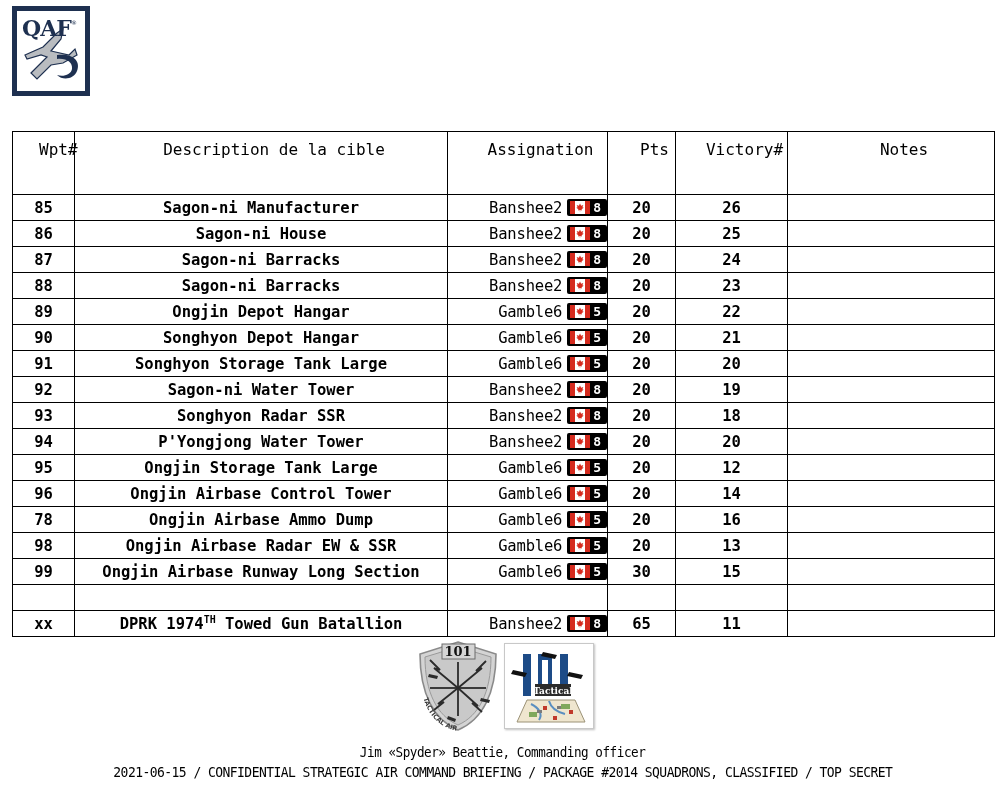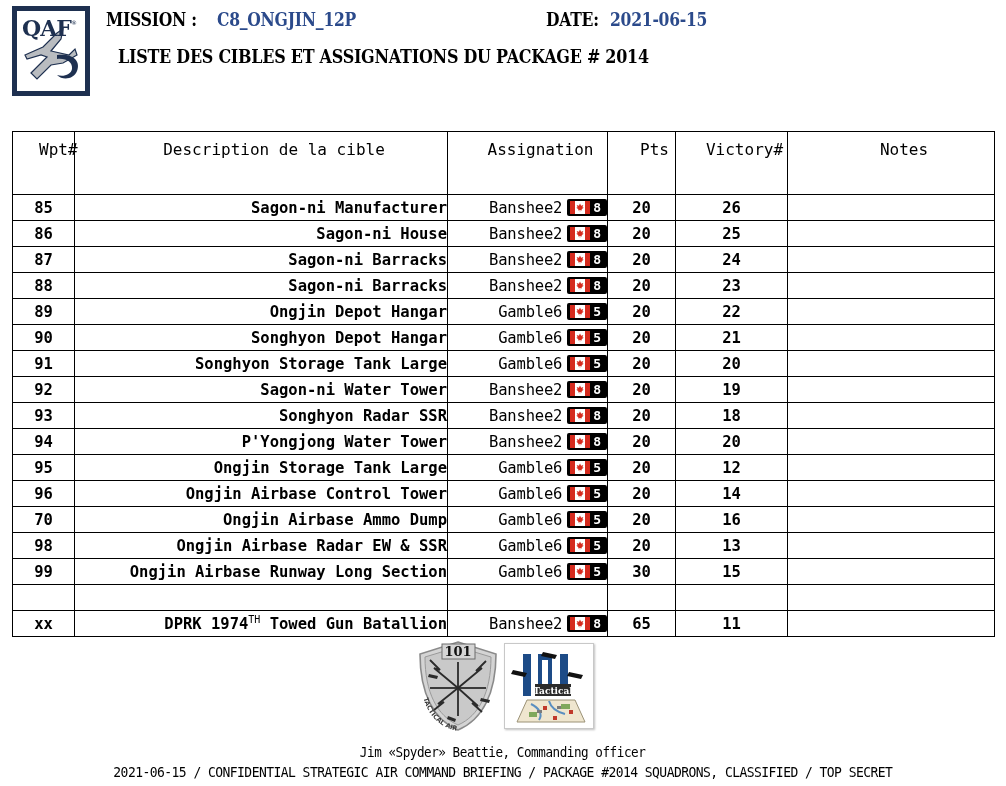--- a/index.html
+++ b/index.html
@@ -137,32 +137,32 @@
   col.c-desc  { width: 373px; }
   col.c-assign{ width: 160px; }
   col.c-pts   { width: 68px; }
   col.c-vic   { width: 112px; }
   col.c-notes { width: 207px; }
 
   table.targets tbody td {
     height: 25px;
   }
   td.wpt   { text-align: center; font-weight: bold; }
-  td.desc  { text-align: right; padding-left: 9px; font-weight: bold; }
+  td.desc  { text-align: center; padding-left: 9px; font-weight: bold; }
   td.assign{ text-align: right; padding-right: 6px; white-space: nowrap; }
   td.pts   { text-align: center; font-weight: bold; }
   td.vic   { text-align: center; font-weight: bold; }
   td.notes { text-align: center; }
 
   tr.spacer td { height: 25px; }
 
   sup.ord {
     font-size: 10px;
     vertical-align: super;
-    font-weight: normal;
+    font-weight: bold;
   }
 
   
   .assign-inner {
     display: inline-flex;
     align-items: center;
     gap: 5px;
     white-space: nowrap;
   }
   .sqname {
@@ -255,33 +255,20 @@
 
       <path d="M14 62 L30 46 L24 44 L10 48 L8 44 L26 36 L40 22 L46 18 L44 28 L34 40 L52 44 L58 38 L60 44 L46 52 L34 54 L20 68 Z" fill="#b9bcc0" stroke="#1e3050" stroke-width="1.2"></path>
 
       <path d="M40 44 C56 42 64 50 60 60 C57 68 46 70 40 64 C46 66 54 64 55 58 C56 51 49 47 40 48 Z" fill="#1e3050"></path>
 
       <text x="5" y="25" font-family="DejaVu Serif, serif" font-size="22" font-weight="bold" fill="#1e3050" letter-spacing="-1">QAF</text>
       <text x="54" y="14" font-family="DejaVu Sans, sans-serif" font-size="6" fill="#1e3050">®</text>
     </svg>
   </div>
 
-  <div class="header-text">
-    <div class="hdr-line1">
-      <span class="hdr-mission-block">
-        <span class="hdr-mission-label">MISSION : </span><span class="hdr-mission-value">C8_ONGJIN_12P</span>
-      </span>
-      <span class="hdr-date-block">
-        <span class="hdr-date-label">DATE: </span><span class="hdr-date-value">2021-06-15</span>
-      </span>
-    </div>
-    <div class="hdr-line2">
-      <span class="hdr-subtitle">LISTE DES CIBLES ET ASSIGNATIONS DU PACKAGE # 2014</span>
-    </div>
-  </div>
 </div>
 
 <div class="table-wrap">
   <table class="targets">
     <colgroup>
       <col class="c-wpt">
         <col class="c-desc">
         <col class="c-assign">
       <col class="c-pts">
         <col class="c-vic">
@@ -520,21 +507,21 @@
                   <path d="M20 5 l2.2 4.6 l4.4 -1.4 l-1.8 4.2 l2.6 1.2 l-4.2 3 l0.9 2.2 l-3.6 -0.7 l-0.2 3.4 l-0.6 0 l-0.2 -3.4 l-3.6 0.7 l0.9 -2.2 l-4.2 -3 l2.6 -1.2 l-1.8 -4.2 l4.4 1.4 Z" fill="#d52b1e"></path>
                 </svg>
                 <span class="cnt">5</span>
               </span>
             </span></td>
           <td class="pts">20</td>
           <td class="vic">14</td>
           <td class="notes">&nbsp;</td>
         </tr>
         <tr>
-          <td class="wpt">70</td>
+          <td class="wpt">78</td>
           <td class="desc">Ongjin Airbase Ammo Dump</td>
           <td class="assign"><span class="assign-inner">
               <span class="sqname">Gamble6</span>
               <span class="flag-badge">
                 <svg class="flag" viewBox="0 0 40 26" aria-hidden="true">
                   <rect x="0" y="0" width="40" height="26" fill="#ffffff"></rect>
                   <rect x="0" y="0" width="10" height="26" fill="#d52b1e"></rect>
                   <rect x="30" y="0" width="10" height="26" fill="#d52b1e"></rect>
                   <path d="M20 5 l2.2 4.6 l4.4 -1.4 l-1.8 4.2 l2.6 1.2 l-4.2 3 l0.9 2.2 l-3.6 -0.7 l-0.2 3.4 l-0.6 0 l-0.2 -3.4 l-3.6 0.7 l0.9 -2.2 l-4.2 -3 l2.6 -1.2 l-1.8 -4.2 l4.4 1.4 Z" fill="#d52b1e"></path>
                 </svg>

